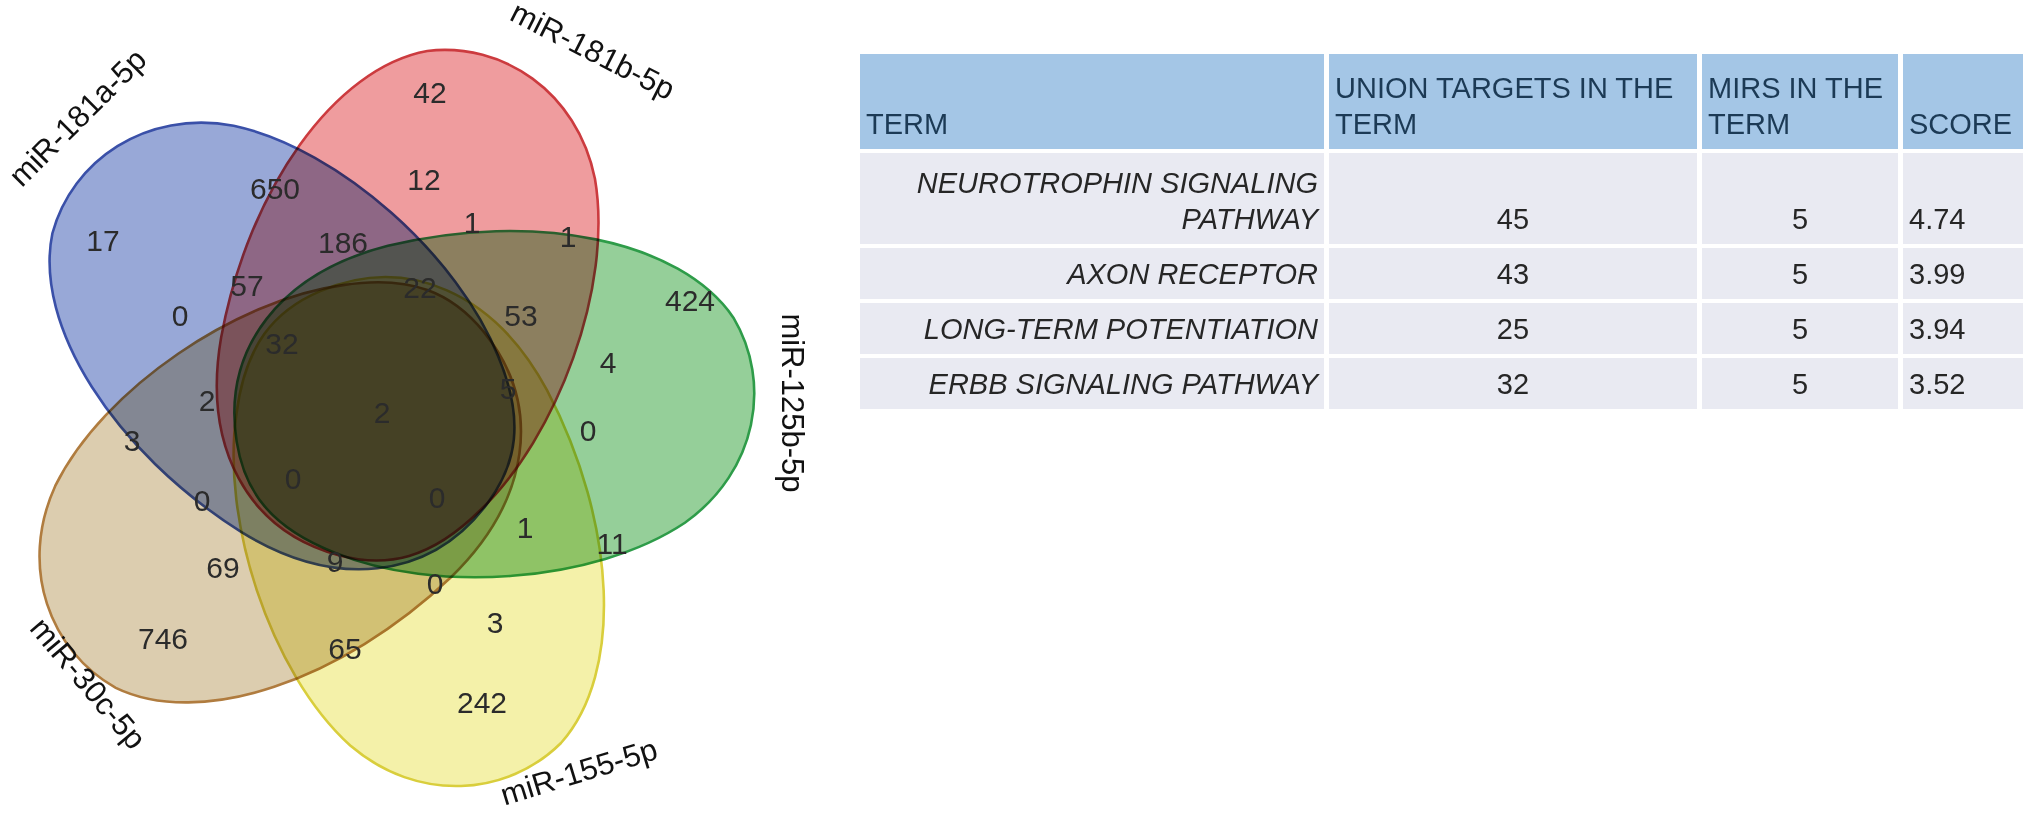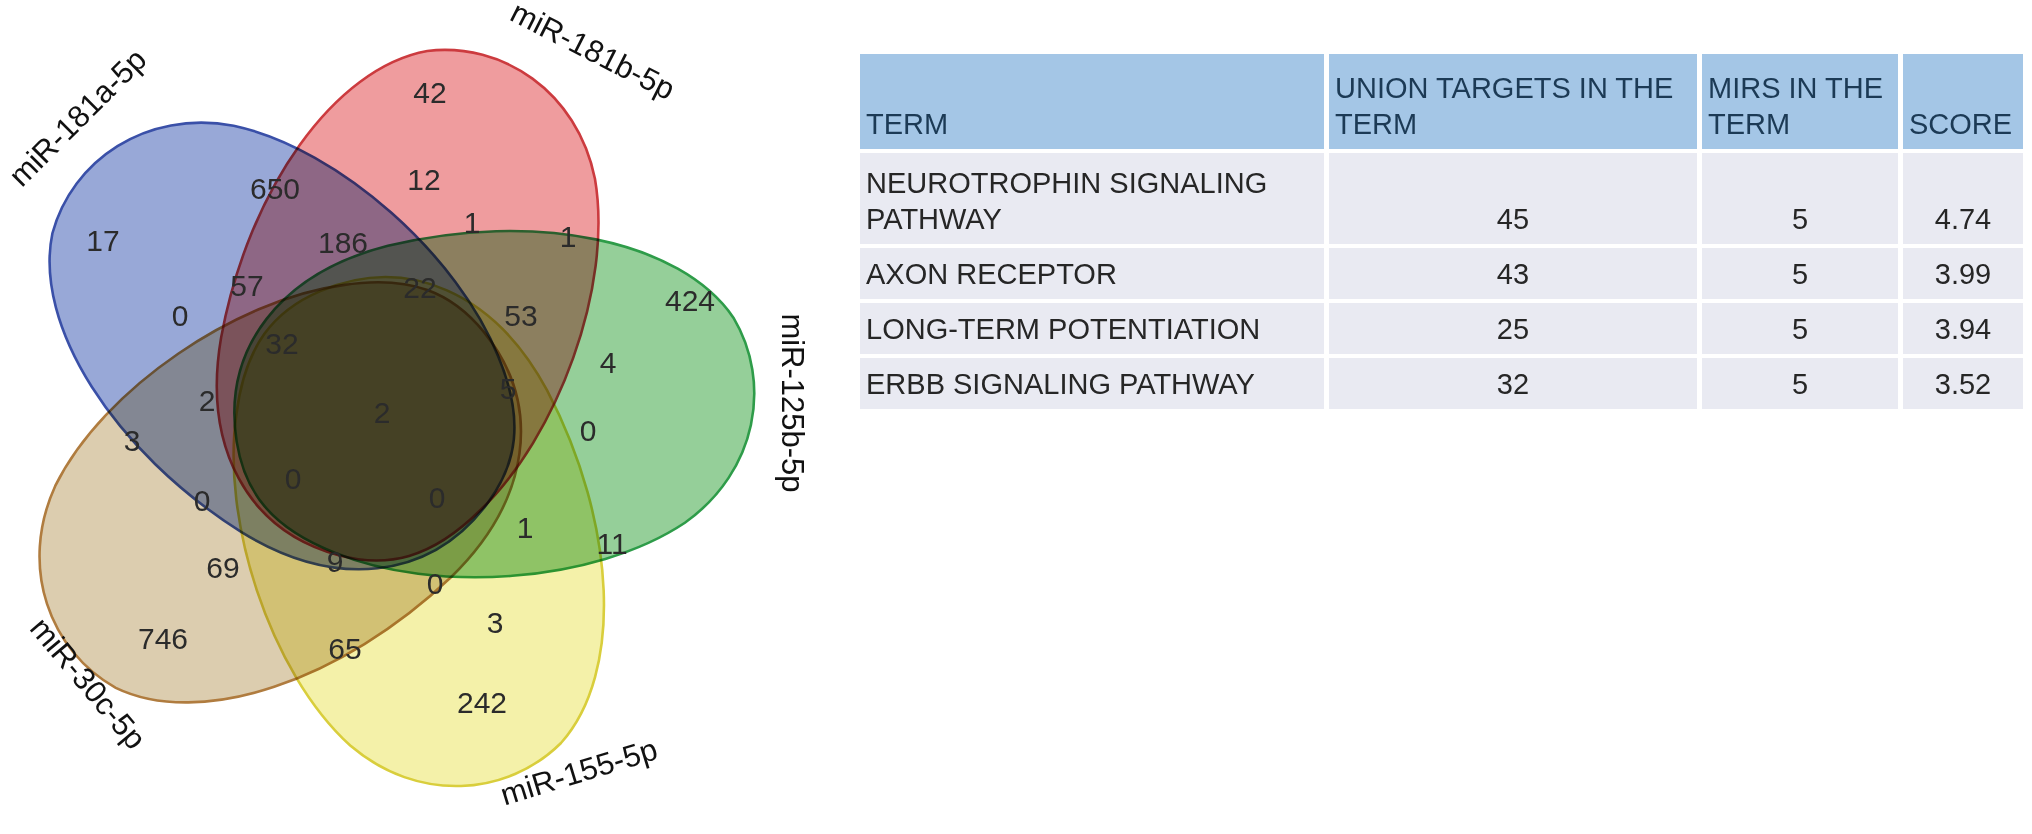--- a/index.html
+++ b/index.html
@@ -16,23 +16,23 @@
   table.results{border-collapse:separate;border-spacing:5px 4px;table-layout:fixed;}
   table.results td, table.results th{
       font-family:"Liberation Sans",sans-serif;font-size:29px;font-weight:500;
       vertical-align:bottom;line-height:1.22;padding:4px 6px 7px 6px;
       overflow:hidden;}
   table.results th{background:#a4c6e6;color:#1c3a55;text-align:left;margin-top:20px;}
   table.results td{background:#e9eaf2;color:#262626;}
   tr.hdr  td, tr.hdr  th{height:84px;}
   tr.tall td{height:80px;}
   tr.short td{height:40px;}
-  td.c-term{text-align:left;}
+  td.c-term{text-align:right;font-style:italic;}
   td.c-union, td.c-mirs{text-align:center;}
-  td.c-score{text-align:center;padding-right:10px;}
+  td.c-score{text-align:left;padding-right:10px;}
 </style>
 </head>
 <body>
 
 <div id="venn-wrap">
   <svg width="840" height="834" viewBox="0 0 840 834" xmlns="http://www.w3.org/2000/svg">
     <g>
         <path d="M -140,0 C -140,-95 -70,-160 40,-170 C 190,-182 330,-130 370,-45 C 398,25 370,110 290,150 C 190,196 30,180 -60,125 C -120,90 -140,50 -140,0 Z" class="petal" fill="#8fa1d4" stroke="#3a50a8" transform="translate(375 420) rotate(217)"></path>
         <path d="M -140,0 C -140,-95 -70,-160 40,-170 C 190,-182 330,-130 370,-45 C 398,25 370,110 290,150 C 190,196 30,180 -60,125 C -120,90 -140,50 -140,0 Z" class="petal" fill="#ee9496" stroke="#cc3b3f" transform="translate(375 420) rotate(285)"></path>
         <path d="M -140,0 C -140,-95 -70,-160 40,-170 C 190,-182 330,-130 370,-45 C 398,25 370,110 290,150 C 190,196 30,180 -60,125 C -120,90 -140,50 -140,0 Z" class="petal" fill="#8ccb90" stroke="#2e9c49" transform="translate(375 420) rotate(351)"></path>

